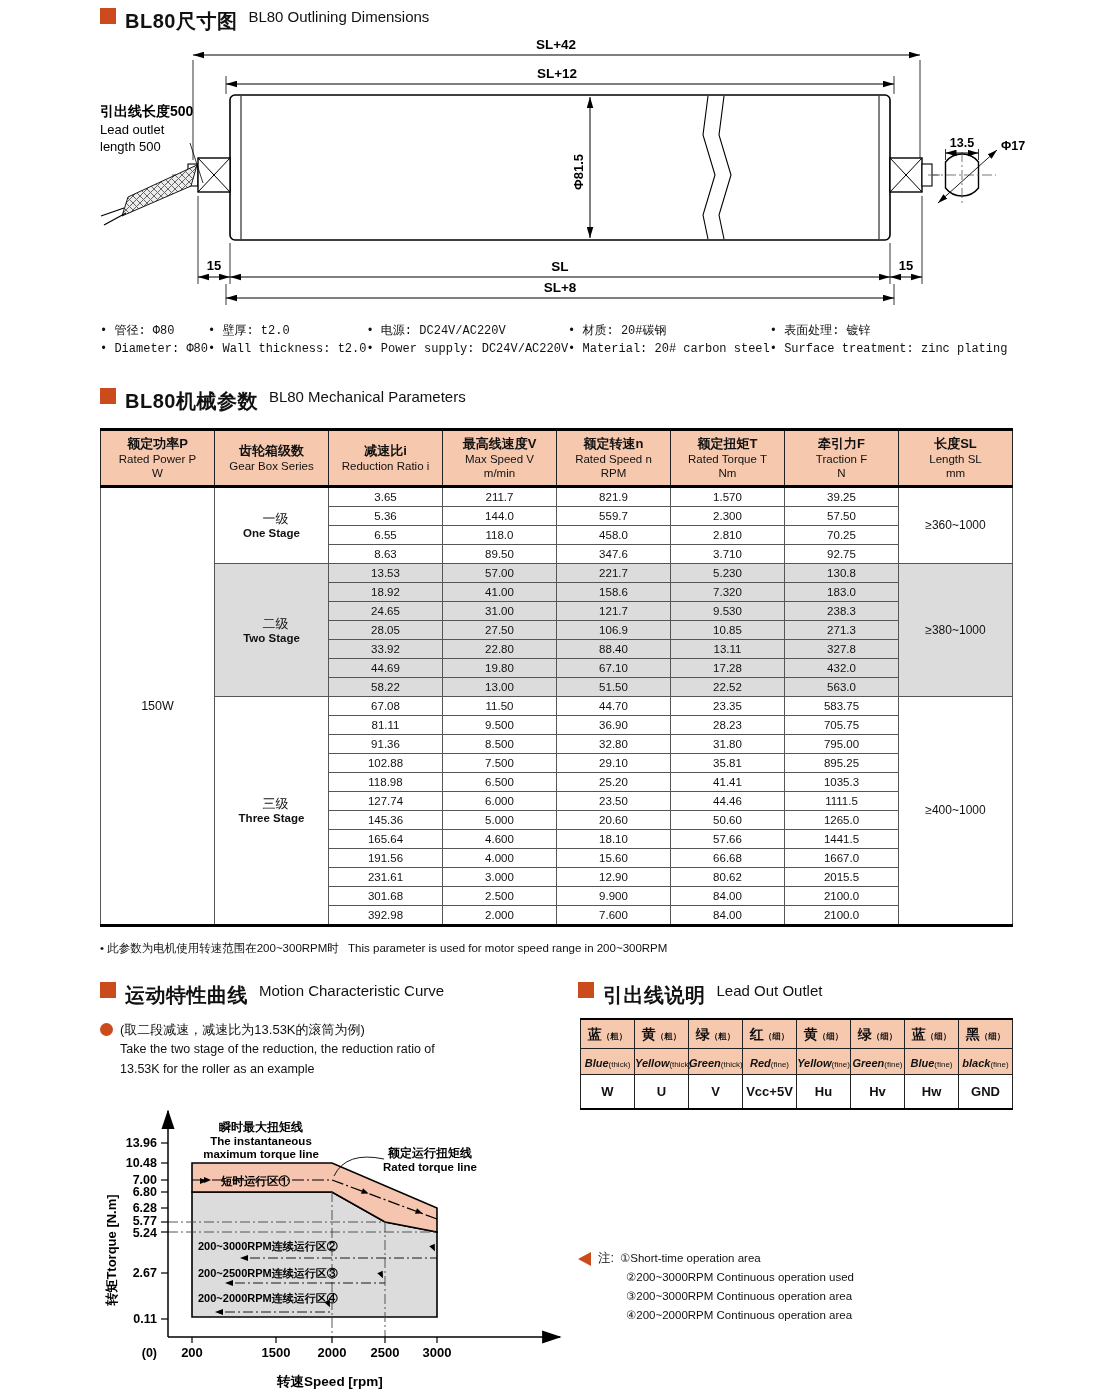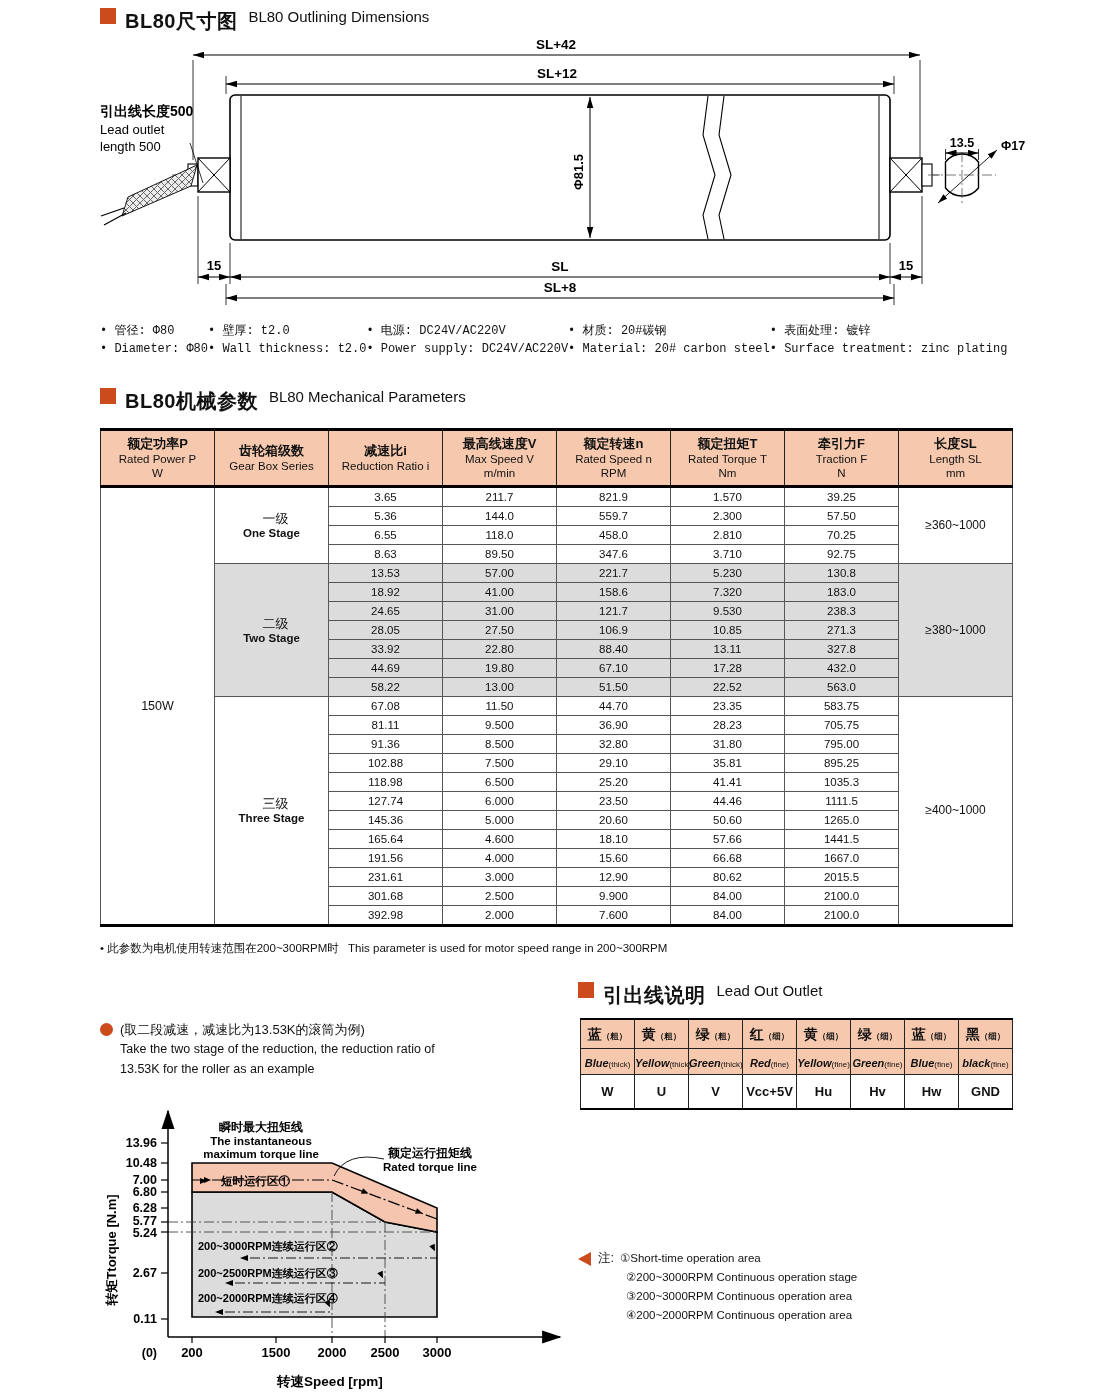--- a/index.html
+++ b/index.html
@@ -427,20 +427,25 @@
           <td class="val">2100.0</td>
         </tr>
       </tbody>
   </table>
 
   <div class="footnote">
     <span class="fz">• 此参数为电机使用转速范围在200~300RPM时</span>
     <span class="fe">This parameter is used for motor speed range in 200~300RPM</span>
   </div>
 
+  <div class="sec-title" style="left:100px;top:982px;">
+    <span class="sq"></span>
+    <span class="zh">运动特性曲线</span>
+    <span class="en">Motion Characteristic Curve</span>
+  </div>
 
   <div class="motion-note">
     <span class="dot"></span>
     <div class="m-zh">(取二段减速，减速比为13.53K的滚筒为例)</div>
     <div class="m-en">Take the two stage of the reduction, the reduction ratio of</div>
     <div class="m-en">13.53K for the roller as an example</div>
   </div>
 
   <svg class="abs" style="left:100px;top:1095px;" width="480" height="305" viewBox="0 0 480 305">
     <defs>
@@ -569,18 +574,18 @@
         </tr>
       </tbody>
   </table>
 
   <div class="notes">
       <div class="note-line first">
         <span class="tri"></span>
         <span class="note-prefix">注:</span>
         <span class="note-text">①Short-time operation area</span>
       </div>
-      <div class="note-line"><span class="note-text">②200~3000RPM Continuous operation stage</span></div>
+      <div class="note-line"><span class="note-text">②200~3000RPM Continuous operation used</span></div>
       <div class="note-line"><span class="note-text">③200~3000RPM Continuous operation area</span></div>
       <div class="note-line"><span class="note-text">④200~2000RPM Continuous operation area</span></div>
     </div>
 
 </div>
 
 </body></html>

